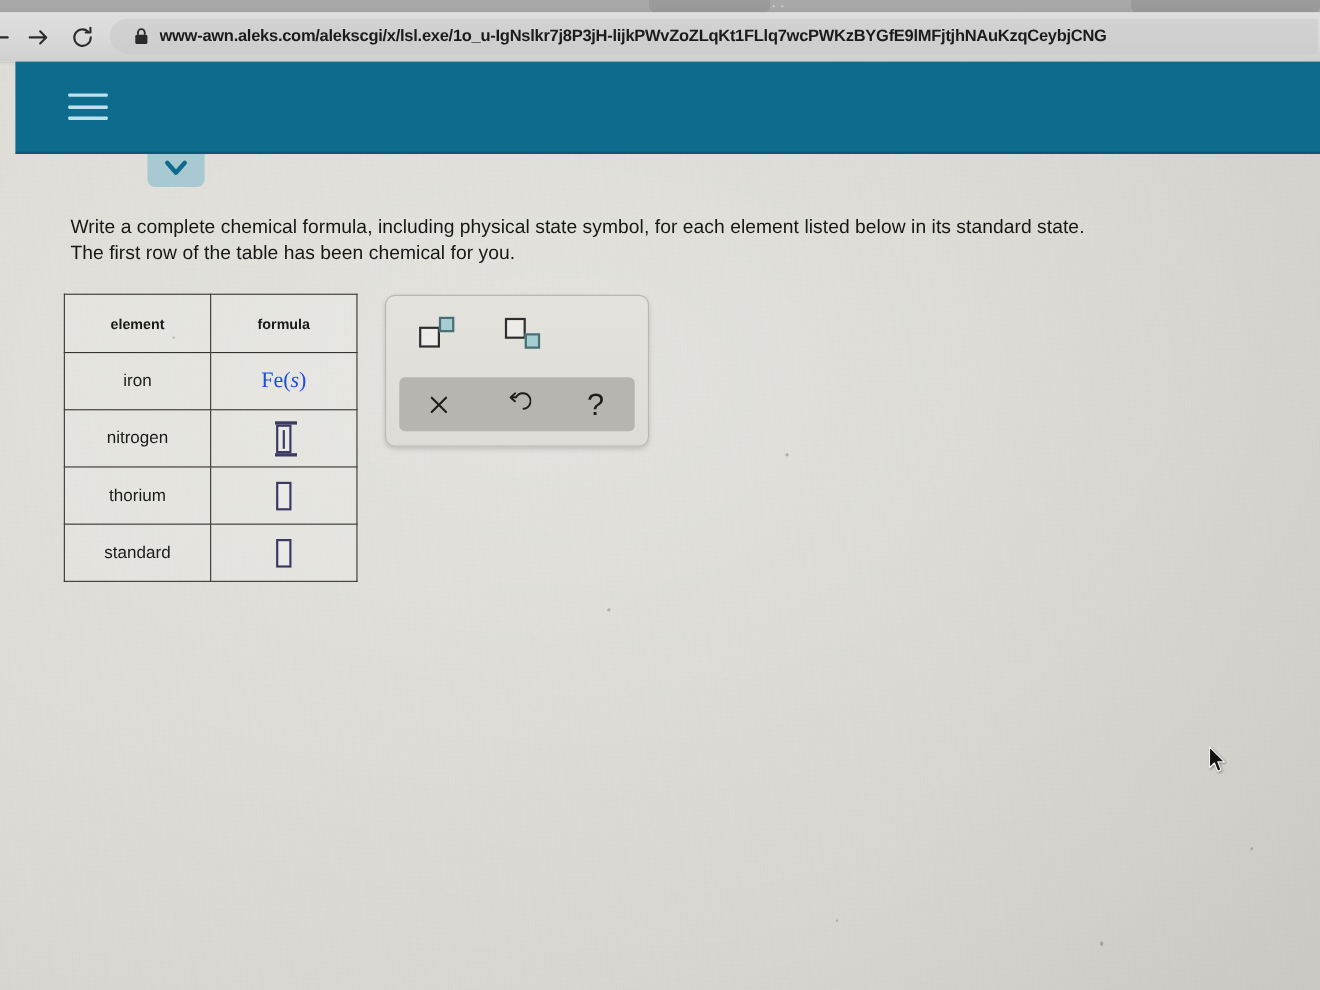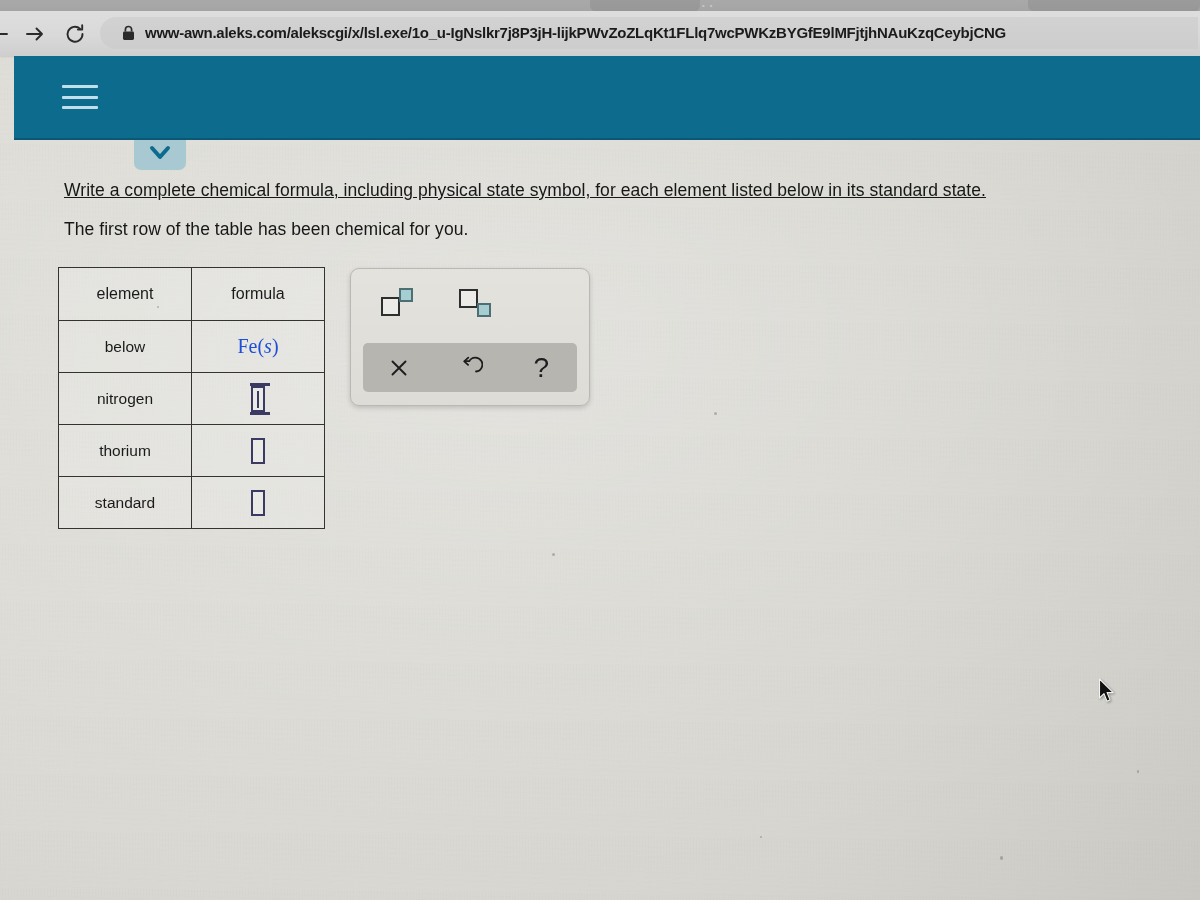--- a/index.html
+++ b/index.html
@@ -183,21 +183,21 @@
     width: 1186px; height: 760px;
   }
   .instruction {
     position: absolute;
     left: 50px;
     font-size: 17.5px;
     color: #171717;
     letter-spacing: .05px;
     white-space: nowrap;
   }
-  #instruction-line-1 { top: 40px; text-decoration: underline; }
+  #instruction-line-1 { top: 56px; }
   #instruction-line-2 { top: 79px; }
 
   
   #formula-table {
     position: absolute;
     left: 44px; top: 127px;
     border-collapse: collapse;
     background: rgba(255,255,255,0.16);
   }
   #formula-table td, #formula-table th {
@@ -205,22 +205,22 @@
     width: 132px;
     height: 51px;
     text-align: center;
     vertical-align: middle;
     font-size: 15.5px;
     color: #1a1a1a;
     font-weight: 400;
     padding: 0;
   }
   #formula-table th {
-    font-weight: 400;
-    font-size: 16px;
+    font-weight: 700;
+    font-size: 13px;
     height: 52px;
   }
   .formula-serif {
     font-family: "Liberation Serif", serif;
     font-size: 20px;
     color: #1d4ed8;
   }
   .formula-serif em { font-style: italic; }
 
   .answer-box {
@@ -404,21 +404,21 @@
 
   <table id="formula-table">
     <thead>
       <tr>
         <th>element</th>
         <th>formula</th>
       </tr>
     </thead>
     <tbody>
       <tr>
-        <td>below</td>
+        <td>iron</td>
         <td>
           <span class="formula-serif">Fe(<em>s</em>)</span>
         </td>
       </tr>
       <tr>
         <td>nitrogen</td>
         <td>
           <span class="answer-box active">
             <span class="caret"></span>
           </span>

